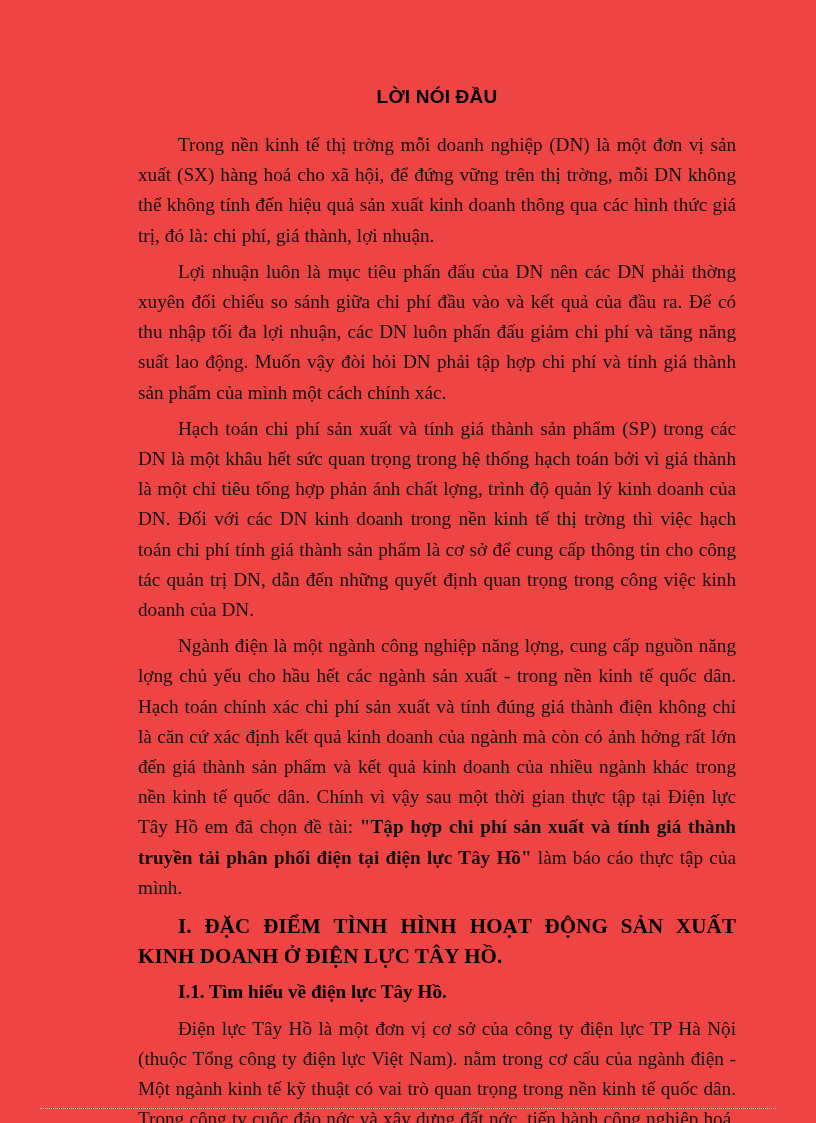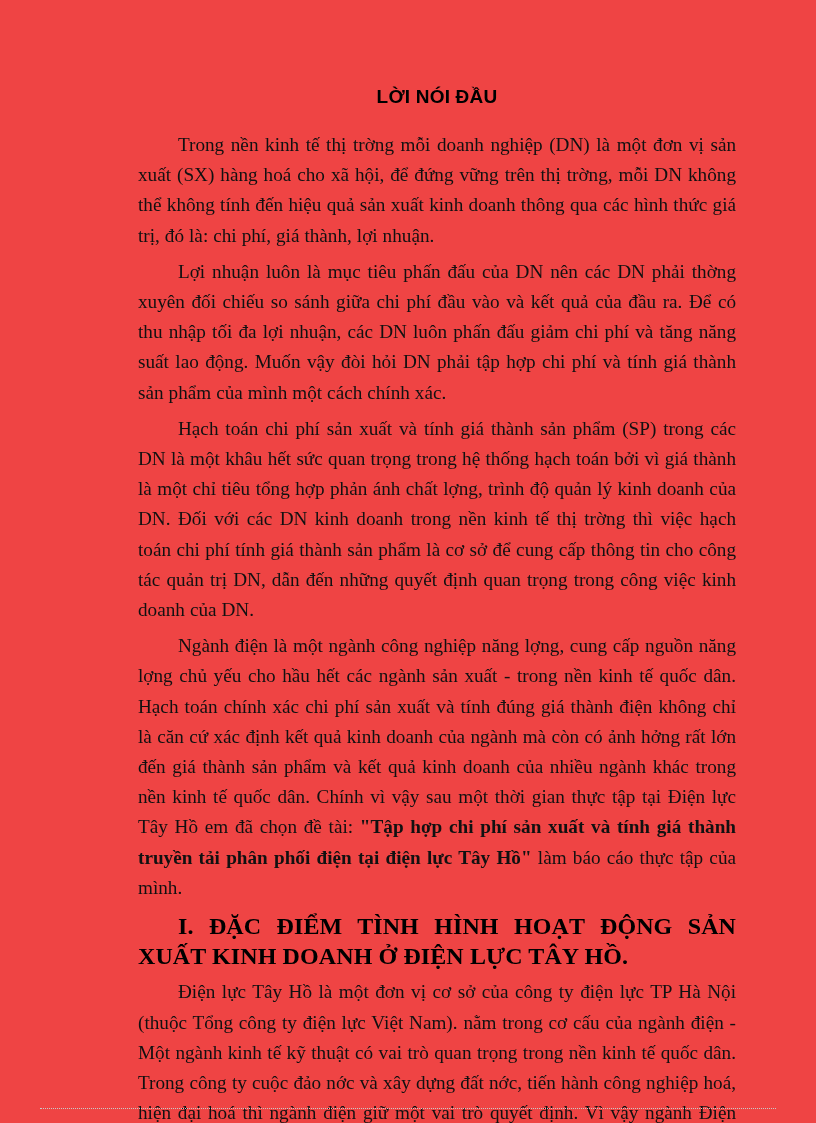--- a/index.html
+++ b/index.html
@@ -43,21 +43,21 @@
     word-spacing: 0.2px;
     color: #111111;
   }
   p.para:last-of-type {
     margin-bottom: 0;
   }
   .b {
     font-weight: bold;
   }
   h2.section-heading {
-    font-size: 24px;
+    font-size: 21px;
     line-height: 30.2px;
     font-weight: bold;
     text-align: justify;
     text-indent: 40px;
     margin: 8px 0 2px 0;
     text-transform: none;
     letter-spacing: 0.1px;
     color: #000000;
   }
   h3.sub-heading {
@@ -93,20 +93,21 @@
     <p class="para">Trong nền kinh tế thị trờng   mỗi doanh nghiệp (DN) là một đơn vị sản xuất (SX) hàng hoá cho xã hội, để đứng vững trên thị trờng,   mỗi DN không thể không tính đến hiệu quả sản xuất kinh doanh thông qua các hình thức giá trị, đó là: chi phí, giá thành, lợi nhuận.</p>
 
     <p class="para">Lợi nhuận luôn là mục tiêu phấn đấu của DN nên các DN phải thờng   xuyên đối chiếu so sánh giữa chi phí đầu vào và kết quả của đầu ra. Để có thu nhập tối đa lợi nhuận, các DN luôn phấn đấu giảm chi phí và tăng năng suất lao động. Muốn vậy đòi hỏi DN phải tập hợp chi phí và tính giá thành sản phẩm của mình một cách chính xác.</p>
 
     <p class="para">Hạch toán chi phí sản xuất và tính giá thành sản phẩm (SP) trong các DN là một khâu hết sức quan trọng trong hệ thống hạch toán bởi vì giá thành là một chỉ tiêu tổng hợp phản ánh chất lợng,   trình độ quản lý kinh doanh của DN. Đối với các DN kinh doanh trong nền kinh tế thị trờng   thì việc hạch toán chi phí tính giá thành sản phẩm là cơ sở để cung cấp thông tin cho công tác quản trị DN, dẫn đến những quyết định quan trọng trong công việc kinh doanh của DN.</p>
 
     <p class="para"><span>Ngành điện là một ngành công nghiệp năng lợng,   cung cấp nguồn năng lợng   chủ yếu cho hầu hết các ngành sản xuất - trong nền kinh tế quốc dân. Hạch toán chính xác chi phí sản xuất và tính đúng giá thành điện không chỉ là căn cứ xác định kết quả kinh doanh của ngành mà còn có ảnh hởng   rất lớn đến giá thành sản phẩm và kết quả kinh doanh của nhiều ngành khác trong nền kinh tế quốc dân. Chính vì vậy sau một thời gian thực tập tại Điện lực Tây Hồ em đã chọn đề tài: </span><span class="b">"Tập hợp chi phí sản xuất và tính giá thành truyền tải phân phối điện tại điện lực Tây Hồ"</span><span> làm báo cáo thực tập của mình.</span></p>
 
     <h2 class="section-heading">I. ĐẶC ĐIỂM TÌNH HÌNH HOẠT ĐỘNG SẢN XUẤT KINH DOANH Ở ĐIỆN LỰC TÂY HỒ.</h2>
 
+    <h3 class="sub-heading">I.1. Tìm hiểu về điện lực Tây Hồ.</h3>
 
     <p class="para">Điện lực Tây Hồ là một đơn vị cơ sở của công ty điện lực TP Hà Nội (thuộc Tổng công ty điện lực Việt Nam). nằm trong cơ cấu của ngành điện - Một ngành kinh tế kỹ thuật có vai trò quan trọng trong nền kinh tế quốc dân. Trong công ty cuộc đảo nớc   và xây dựng đất nớc,   tiến hành công nghiệp hoá, hiện đại hoá thì ngành điện giữ một vai trò quyết định. Vì vậy ngành Điện luôn đợc   Nhà nớc   tập trung đầu t   cũng nh   chỉ đạo một hoạt động.</p>
 
   </div>
 
   <div class="footer-rule"></div>
 
 </div>
 
 </body></html>

